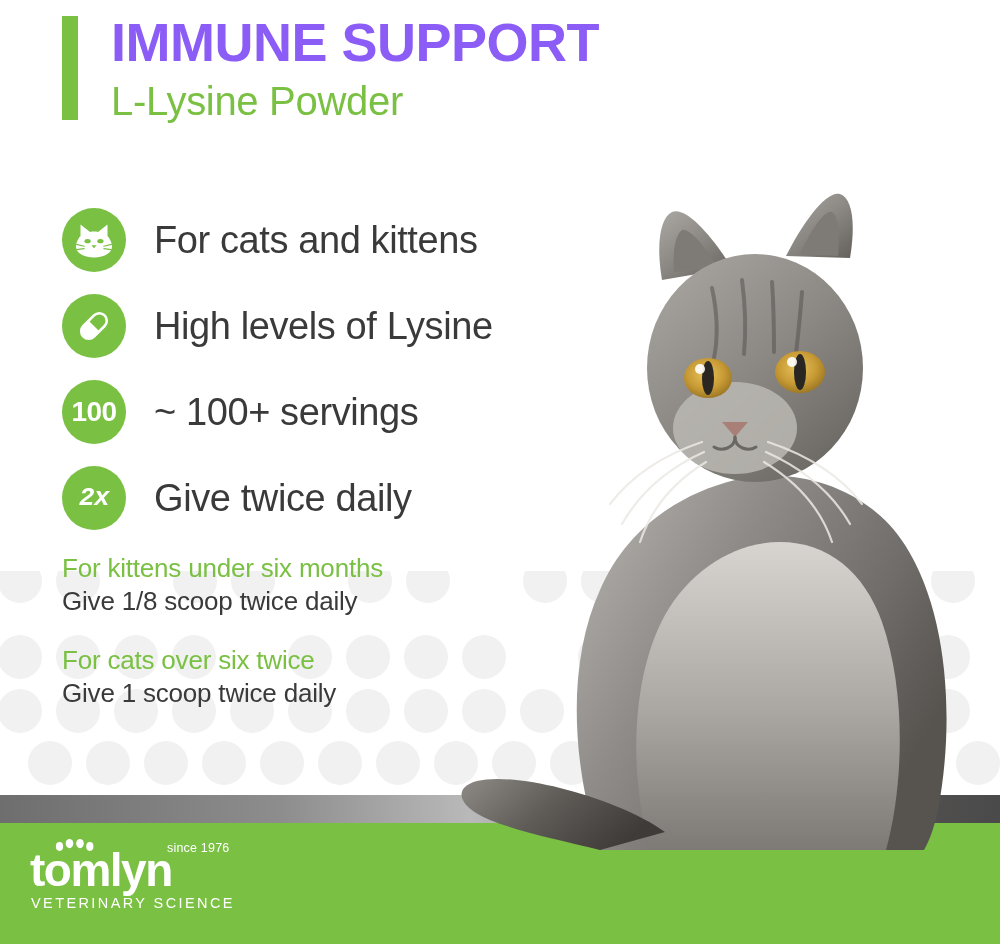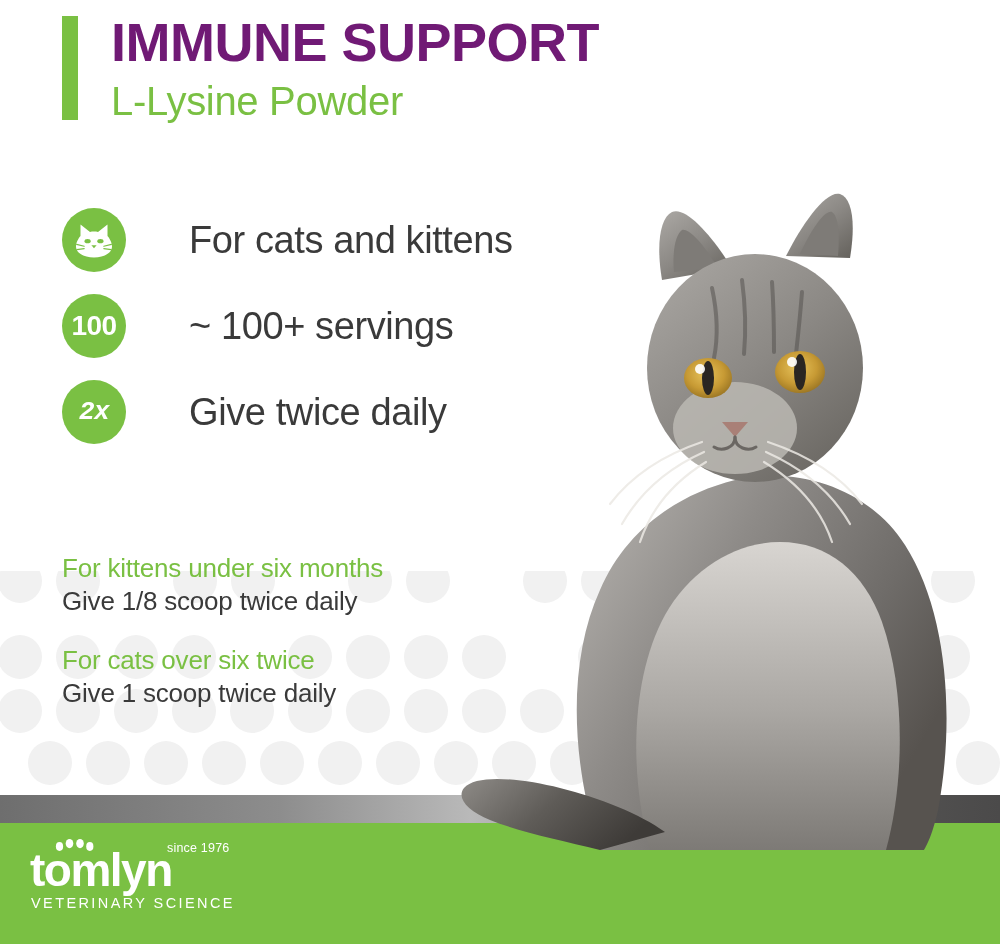--- a/index.html
+++ b/index.html
@@ -49,21 +49,21 @@
     margin-top: 2px;
   }
   .header-text { margin-left: 33px; }
 
   .title-main {
     font-family: "Liberation Sans", sans-serif;
     font-weight: bold;
     font-size: 54px;
     line-height: 56px;
     letter-spacing: -0.5px;
-    color: #701a75;
+    color: #8b5cf6;
     white-space: nowrap;
   }
   .title-sub {
     font-family: "Liberation Sans", sans-serif;
     font-weight: normal;
     font-size: 40px;
     line-height: 54px;
     letter-spacing: -0.3px;
     color: #7ac043;
     margin-top: 4px;
@@ -74,21 +74,20 @@
   .feature-list {
     position: absolute;
     top: 197px;
     left: 62px;
     z-index: 5;
   }
   .feature-row {
     display: flex;
     align-items: center;
     height: 86px;
-    gap: 35px;
   }
   .feature-badge {
     width: 64px;
     height: 64px;
     flex: 0 0 64px;
     border-radius: 50%;
     background: #7ac043;
     display: flex;
     align-items: center;
     justify-content: center;
@@ -285,20 +284,31 @@
             <line x1="11.2" y1="25.3" x2="3.6" y2="23.4"></line>
             <line x1="11.2" y1="27.6" x2="3.8" y2="28.6"></line>
             <line x1="30.8" y1="25.3" x2="38.4" y2="23.4"></line>
             <line x1="30.8" y1="27.6" x2="38.2" y2="28.6"></line>
           </g>
         </svg>
       </div>
       <div class="feature-label">For cats and kittens</div>
     </div>
 
+    <div class="feature-row">
+      <div class="feature-badge">
+        <svg width="42" height="42" viewBox="0 0 42 42">
+          <g transform="rotate(-45 21 21)">
+            <rect x="6" y="13.5" width="30" height="15" rx="7.5" ry="7.5" fill="none" stroke="#ffffff" stroke-width="2.6"></rect>
+            <path d="M13.5 13.5 H21 V28.5 H13.5 A7.5 7.5 0 0 1 13.5 13.5 Z" fill="#ffffff"></path>
+          </g>
+        </svg>
+      </div>
+      <div class="feature-label">High levels of Lysine</div>
+    </div>
 
     <div class="feature-row">
       <div class="feature-badge">
         <span class="badge-text num-100">100</span>
       </div>
       <div class="feature-label">~ 100+ servings</div>
     </div>
 
     <div class="feature-row">
       <div class="feature-badge">

